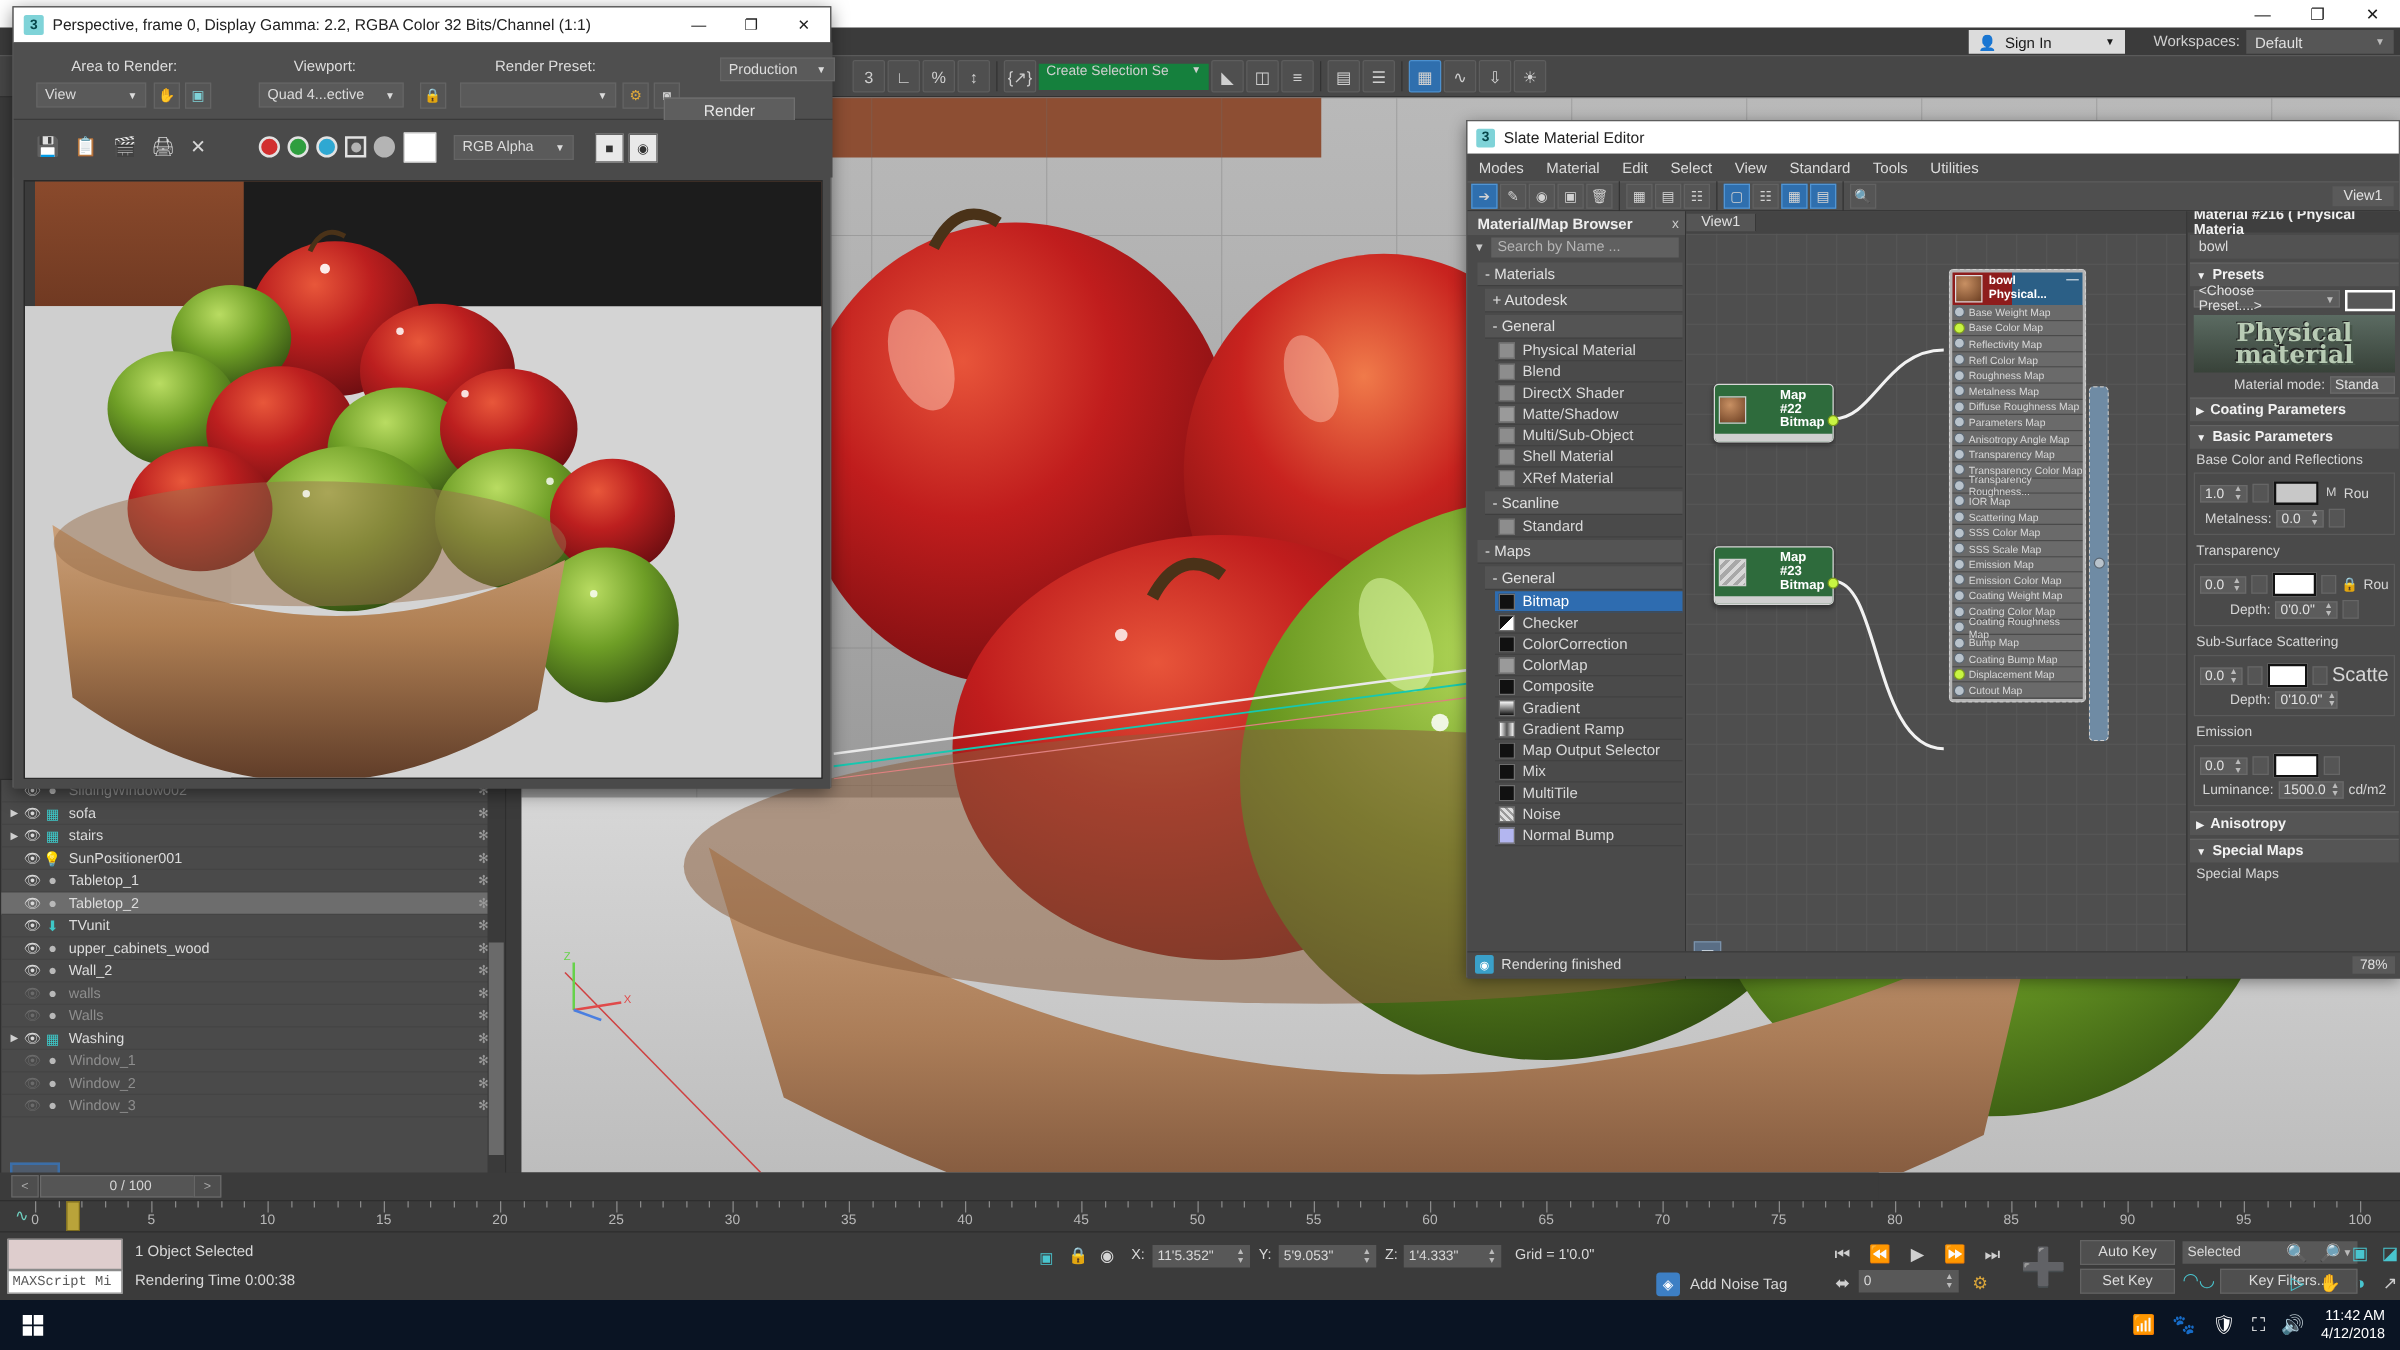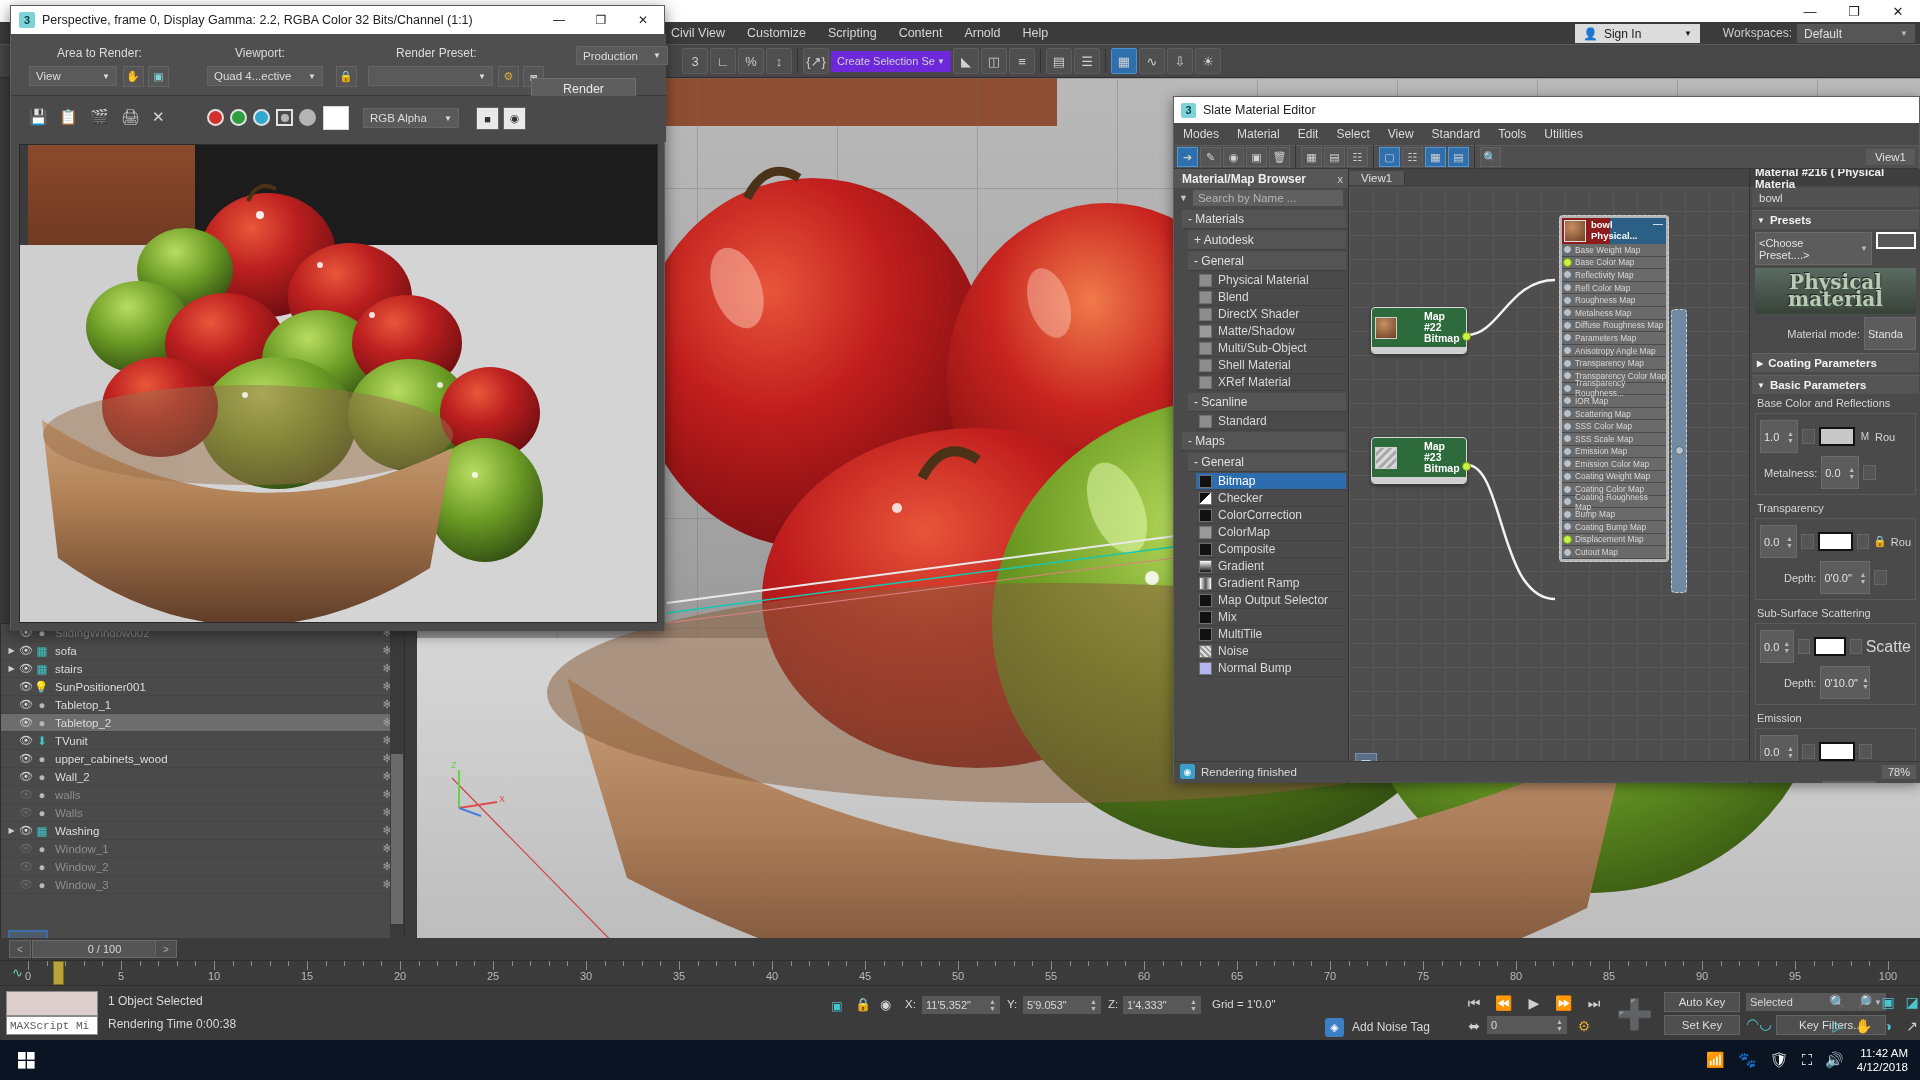--- a/index.html
+++ b/index.html
@@ -25,22 +25,22 @@
     color:#e0e0e0; font-size:12px; display:flex; align-items:center; padding:0 7px; }
   .ws-box .caret { margin-left:auto; font-size:8px; color:#bbb; }
 
   .max-toolbar { position:absolute; left:0; top:44px; width:1920px; height:34px; background:#474747;
     border-top:1px solid #5a5a5a; border-bottom:1px solid #2e2e2e; display:flex; align-items:center;
     gap:2px; padding-left:4px; }
   .tb-btn { width:26px; height:26px; background:#4f4f4f; border:1px solid #5d5d5d; border-radius:2px;
     display:flex; align-items:center; justify-content:center; color:#cfcfcf; font-size:13px; }
   .tb-btn.on { background:#2f6fae; border-color:#4b90cf; }
   .tb-sep { width:1px; height:24px; background:#333; margin:0 3px; }
-  .tb-combo { width:120px; height:21px; background:#6d28d9; color:#cfcfcf; font-size:11px;
-    display:flex; align-items:center; padding:0 6px; }
+  .tb-combo { width:136px; height:21px; background:#15803d; color:#cfcfcf; font-size:11px;
+    display:flex; padding:0 6px; }
   .tb-combo .caret { margin-left:auto; font-size:8px; }
 
   
   .viewport { position:absolute; left:417px; top:78px; width:1503px; height:860px; overflow:hidden;
     background:#9a9a9a; }
   .vp-sky { position:absolute; inset:0; background:
      linear-gradient(180deg,#b9b9b9 0%, #adadad 30%, #9d9d9d 60%, #8d8d8d 100%); }
   .vp-wallbrown { position:absolute; left:0; top:0; width:640px; height:48px; background:#8d4e33; }
   .vp-wallbrown2 { position:absolute; left:0; top:0; width:230px; height:48px; background:#a0a0a0; }
   .vp-blackbar { position:absolute; left:203px; top:198px; width:120px; height:24px; background:#111; }
@@ -199,21 +199,21 @@
     border-left:1px solid #333; overflow:hidden; }
   .pr-hdr { height:17px; background:#3f3f3f; color:#f0f0f0; font-size:11.5px; font-weight:bold;
     display:flex; align-items:center; padding-left:5px; }
   .pr-name { height:19px; background:#525252; color:#dcdcdc; font-size:11.5px; display:flex;
     align-items:center; padding-left:7px; margin:2px 2px; }
   .roll { height:19px; background:#555; color:#f2f2f2; font-size:11.5px; font-weight:bold;
     display:flex; align-items:center; gap:5px; padding-left:5px; margin:3px 2px 0; border-top:1px solid #626262; }
   .roll .tri { font-size:8px; }
   .sub-lbl { color:#d6d6d6; font-size:11px; padding:3px 0 2px 7px; }
   .grpbox { border:1px solid #5a5a5a; margin:2px 5px 4px 5px; padding:3px 4px 5px; }
-  .num { height:33px; background:#5c5c5c; color:#e2e2e2; font-size:11px; display:flex;
+  .num { height:14px; background:#5c5c5c; color:#e2e2e2; font-size:11px; display:flex;
     align-items:center; padding:0 3px; border:1px solid #6a6a6a; }
   .colorsw { height:19px; background:#c8c8c8; border:2px solid #111; }
   .mbtn { width:12px;height:15px;color:#d0d0d0;font-size:10px;display:flex;align-items:center;justify-content:center; }
   .mapbtn { width:13px;height:15px;background:#555;border:1px solid #666; }
   .prow { display:flex; align-items:center; gap:4px; margin-top:3px; }
   .preset-img { height:46px; background:linear-gradient(180deg,#5b6b62,#384239); position:relative;
     display:flex; align-items:center; justify-content:center; overflow:hidden; margin:2px 0; }
   .preset-img span { font-family:"DejaVu Serif", serif; font-weight:bold; color:#b8cbb4; font-size:20px;
     text-shadow:2px 2px 0 #47564a, -1px -1px 0 #222; line-height:17px; text-align:center; }
 
@@ -237,29 +237,20 @@
   <div class="max-win">
 
     <div class="max-titlebar">
       <div class="max-title-btns">
         <div>—</div>
         <div>❐</div>
         <div>✕</div>
       </div>
     </div>
 
-    <div class="max-menubar">
-      <div style="width:660px"></div>
-      <div class="mi">Civil View</div>
-      <div class="mi">Customize</div>
-      <div class="mi">Scripting</div>
-      <div class="mi">Content</div>
-      <div class="mi">Arnold</div>
-      <div class="mi">Help</div>
-    </div>
     <div class="signin">
       <span>👤</span>
       <span>Sign In</span>
       <span class="caret">▼</span>
     </div>
     <div class="ws-label">Workspaces:</div>
     <div class="ws-box">
       <span>Default</span>
       <span class="caret">▼</span>
     </div>

